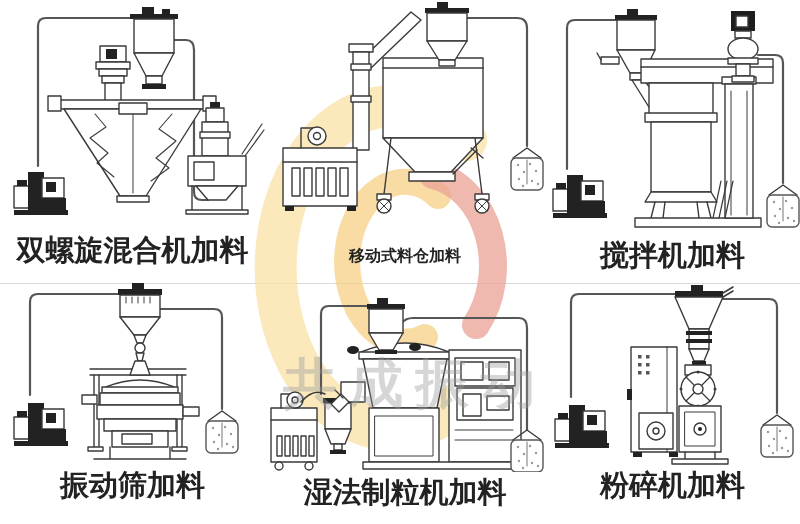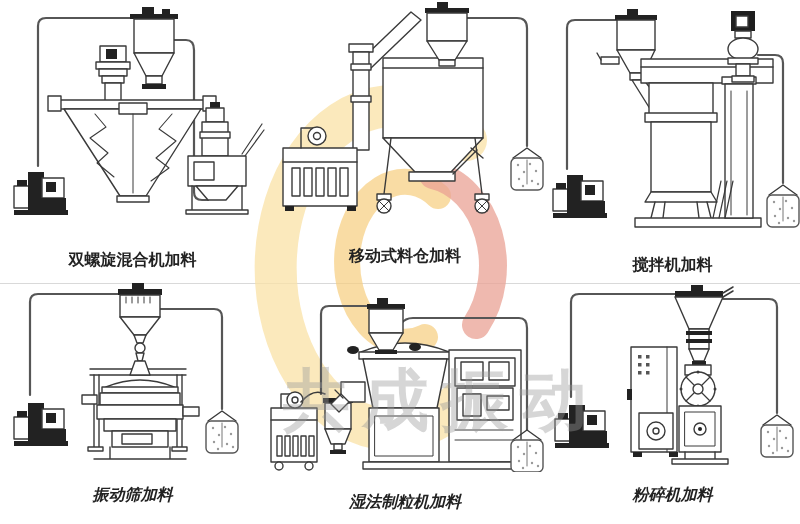--- a/index.html
+++ b/index.html
@@ -1,33 +1,33 @@
 <!DOCTYPE html>
 <html><head>
 <meta charset="utf-8">
 <style>
   html,body{margin:0;padding:0;}
   .stage{position:relative;width:800px;height:524px;background:#ffffff;overflow:hidden;
          font-family:"Liberation Sans",sans-serif;}
   .divider{position:absolute;left:0;top:283px;width:800px;height:1px;background:#d9d9d9;z-index:0;}
   .wm-logo{position:absolute;left:225px;top:80px;z-index:1;}
-  .wm-text{position:absolute;left:283px;top:348px;z-index:3;font-size:67px;font-weight:bold;
-           letter-spacing:12px;color:#9a9a9a;opacity:.40;white-space:nowrap;pointer-events:none;margin-top:7px;}
+  .wm-text{position:absolute;left:283px;top:348px;z-index:3;font-size:54px;font-weight:bold;
+           letter-spacing:12px;color:#9a9a9a;opacity:.40;white-space:nowrap;pointer-events:none;}
   .cell{position:absolute;margin:0;padding:0;z-index:2;}
   .cell svg{position:absolute;left:0;top:0;}
   .cap{position:absolute;left:0;right:0;text-align:center;font-weight:bold;color:#222222;}
-  .cap-std{font-size:16px;}
+  .cap-std{font-size:29px;}
   .cap-big{font-size:16px;}
   .c1{left:0;top:0;width:265px;height:283px;}
   .c2{left:265px;top:0;width:280px;height:283px;}
   .c3{left:545px;top:5px;width:255px;height:283px;}
   .c4{left:0;top:283px;width:265px;height:241px;}
   .c5{left:265px;top:283px;width:280px;height:241px;margin-top:7px;}
   .c6{left:545px;top:283px;width:255px;height:241px;}
-  .b12{bottom:12px;} .b16{bottom:16px;} .b18{bottom:18px;font-style:italic;}
+  .b12{bottom:12px;} .b16{bottom:16px;} .b18{bottom:18px;}
   .d g.art{stroke:#3a3a3a;stroke-width:1.4;fill:none;stroke-linejoin:round;stroke-linecap:round;}
 </style>
 </head>
 <body>
 
 <div class="stage">
 
   <div class="divider"></div>
 
   <svg class="wm-logo" width="340" height="390" viewBox="0 0 340 390">

